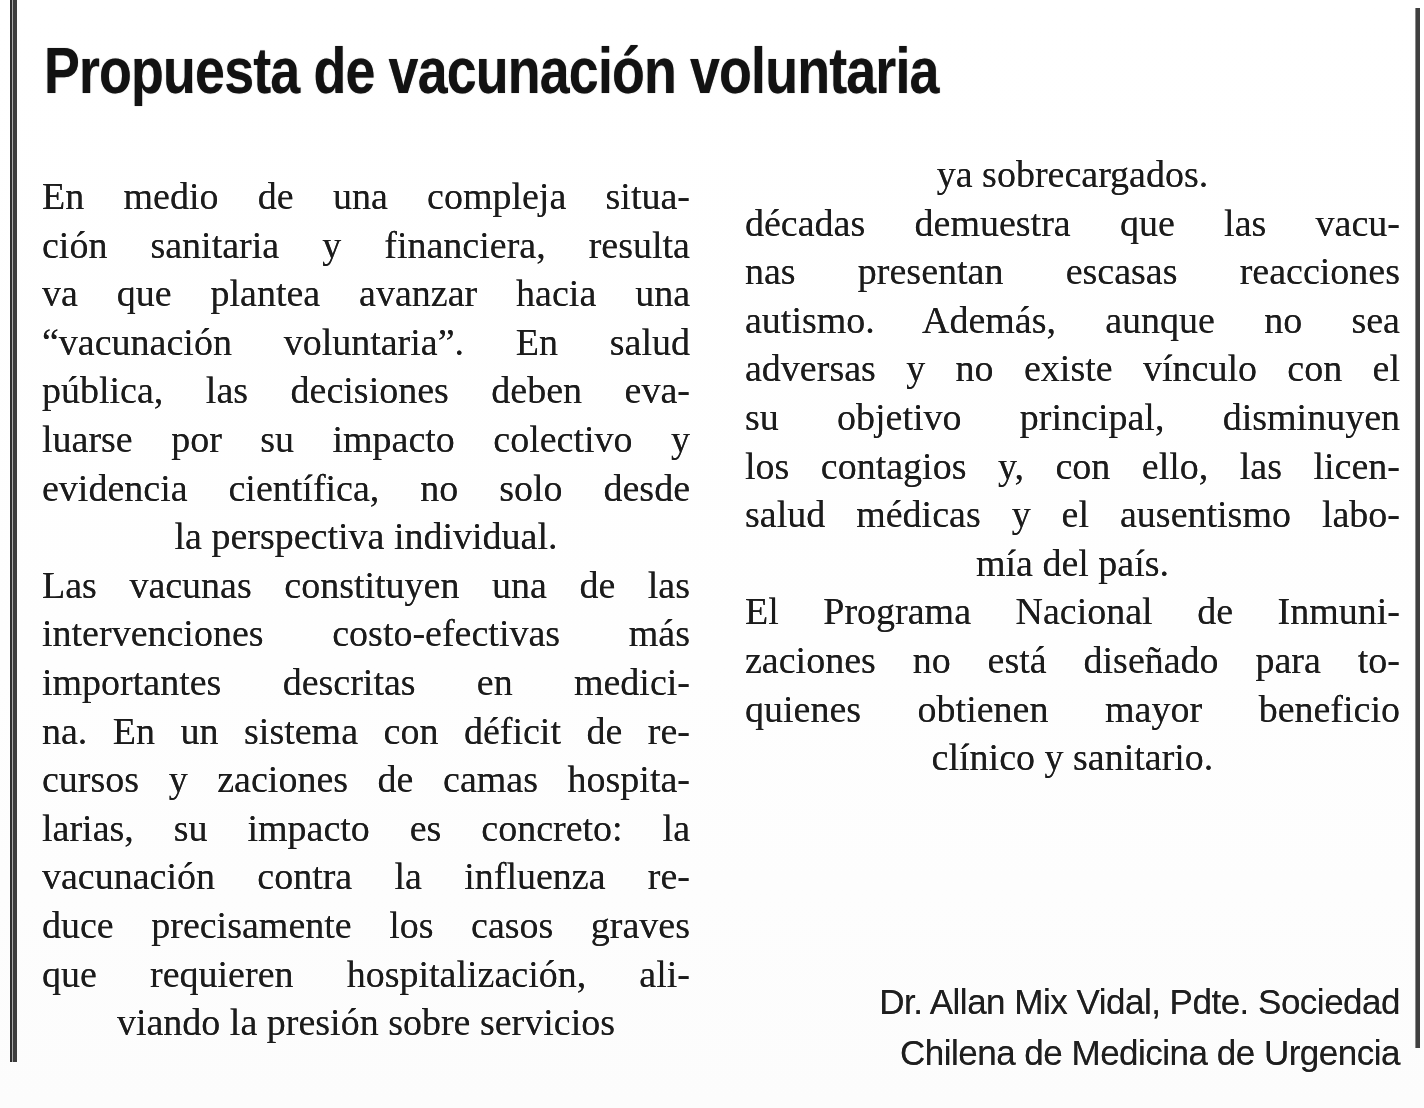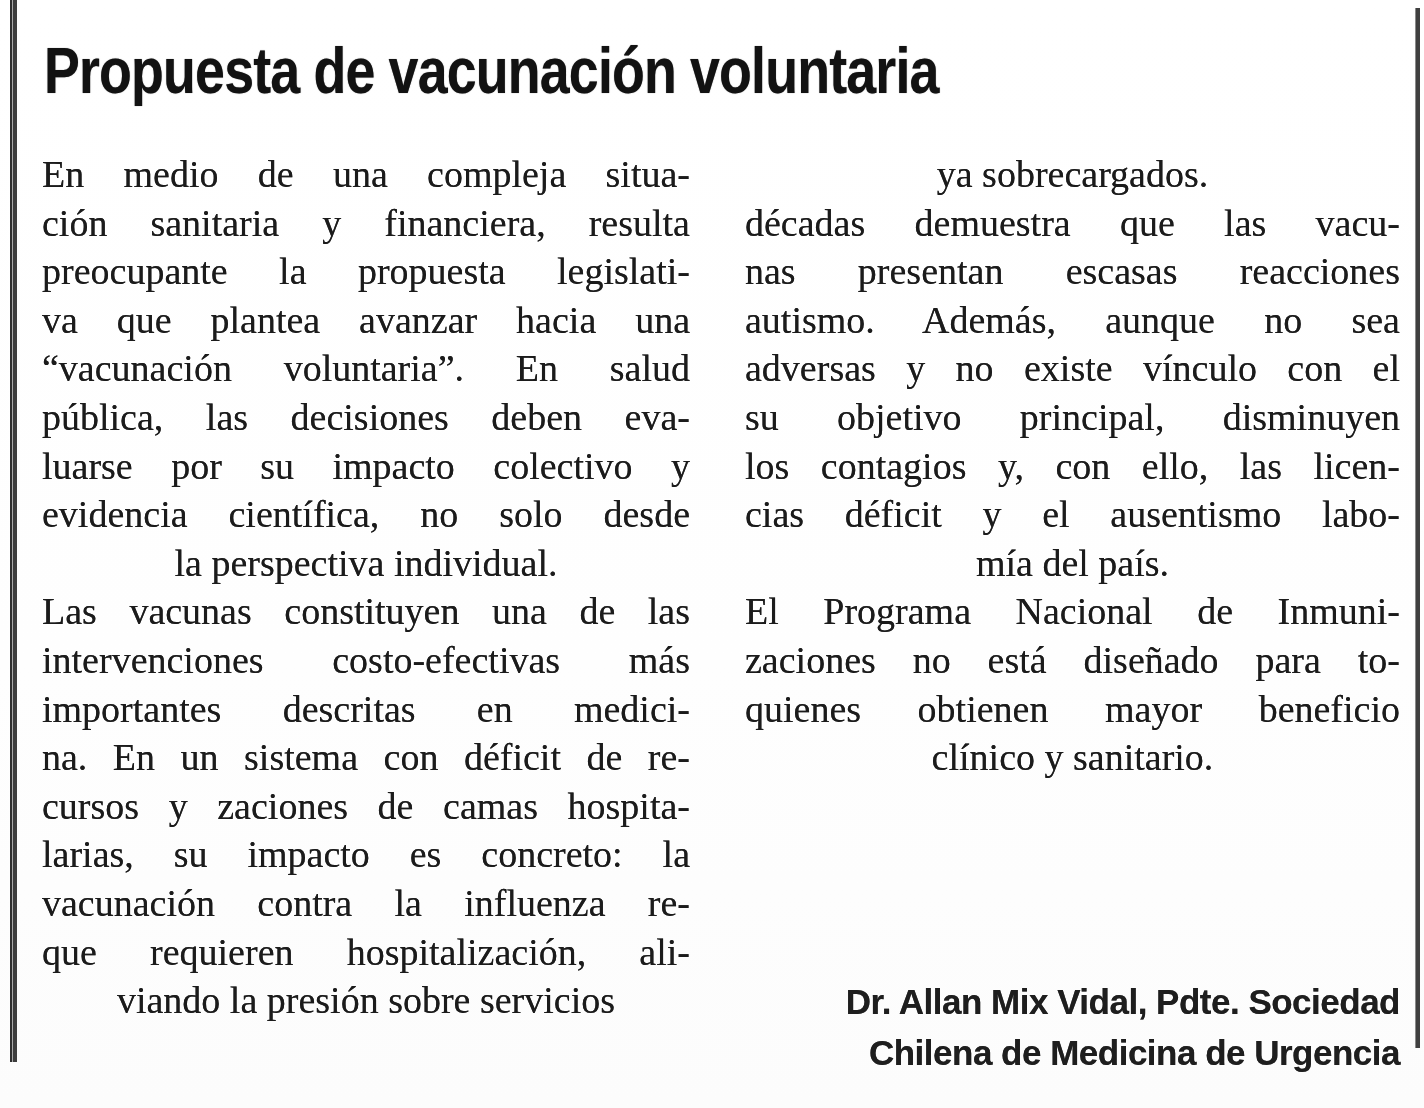--- a/index.html
+++ b/index.html
@@ -34,39 +34,39 @@
     color: #121212;
     white-space: nowrap;
     transform: scaleX(0.84);
     transform-origin: left center;
     text-shadow: 0 0 1px rgba(10,10,10,.6);
   }
   .col {
     position: absolute; top: 150px;
     color: #1b1b1b;
   }
-  .col-left  { left: 42px;  width: 648px; }
+  .col-left  { left: 42px;  width: 648px; margin-top: 22px; }
   .col-right { left: 745px; width: 655px; }
   .line {
     font-size: 38px;
     line-height: 48.6px;
     height: 48.6px;
     white-space: normal;
     text-align: center;
     text-shadow: 0 0 0.6px rgba(25,25,25,.8);
   }
   .line.j {
     text-align: justify;
     text-align-last: justify;
   }
   .signature {
     position: absolute; left: 745px; top: 976px; width: 655px;
     text-align: right;
     font-family: "Liberation Sans", sans-serif;
-    font-weight: bold;
+    font-weight: normal;
     color: #1e1e1e;
   }
   .sig-line {
     font-size: 35px;
     line-height: 51px;
     letter-spacing: -0.5px;
     white-space: nowrap;
     text-shadow: 0 0 0.6px rgba(25,25,25,.75);
   }
 </style>
@@ -75,46 +75,46 @@
 
 <div class="page">
   <div class="rule rule-left"></div>
   <div class="rule rule-right"></div>
 
   <h1 class="title">Propuesta de vacunación voluntaria</h1>
 
   <div class="col col-left" id="col-left">
       <div class="line j">En medio de una compleja situa-</div>
       <div class="line j">ción sanitaria y financiera, resulta</div>
-      <div class="line j">preocupante la propuesta legislati-</div>
       <div class="line j">va que plantea avanzar hacia una</div>
       <div class="line j">“vacunación voluntaria”. En salud</div>
       <div class="line j">pública, las decisiones deben eva-</div>
       <div class="line j">luarse por su impacto colectivo y</div>
       <div class="line j">evidencia científica, no solo desde</div>
       <div class="line">la perspectiva individual.</div>
       <div class="line j">Las vacunas constituyen una de las</div>
       <div class="line j">intervenciones costo-efectivas más</div>
       <div class="line j">importantes descritas en medici-</div>
       <div class="line j">na. En un sistema con déficit de re-</div>
       <div class="line j">cursos y zaciones de camas hospita-</div>
       <div class="line j">larias, su impacto es concreto: la</div>
       <div class="line j">vacunación contra la influenza re-</div>
+      <div class="line j">duce precisamente los casos graves</div>
       <div class="line j">que requieren hospitalización, ali-</div>
       <div class="line">viando la presión sobre servicios</div>
     </div>
   <div class="col col-right" id="col-right">
       <div class="line">ya sobrecargados.</div>
       <div class="line j">décadas demuestra que las vacu-</div>
       <div class="line j">nas presentan escasas reacciones</div>
       <div class="line j">autismo. Además, aunque no sea</div>
       <div class="line j">adversas y no existe vínculo con el</div>
       <div class="line j">su objetivo principal, disminuyen</div>
       <div class="line j">los contagios y, con ello, las licen-</div>
-      <div class="line j">cias déficit y el ausentismo labo-</div>
+      <div class="line j">salud médicas y el ausentismo labo-</div>
       <div class="line">mía del país.</div>
       <div class="line j">El Programa Nacional de Inmuni-</div>
       <div class="line j">zaciones no está diseñado para to-</div>
       <div class="line j">quienes obtienen mayor beneficio</div>
       <div class="line">clínico y sanitario.</div>
     </div>
 
   <div class="signature">
     <div class="sig-line">Dr. Allan Mix Vidal, Pdte. Sociedad</div>
     <div class="sig-line">Chilena de Medicina de Urgencia</div>

